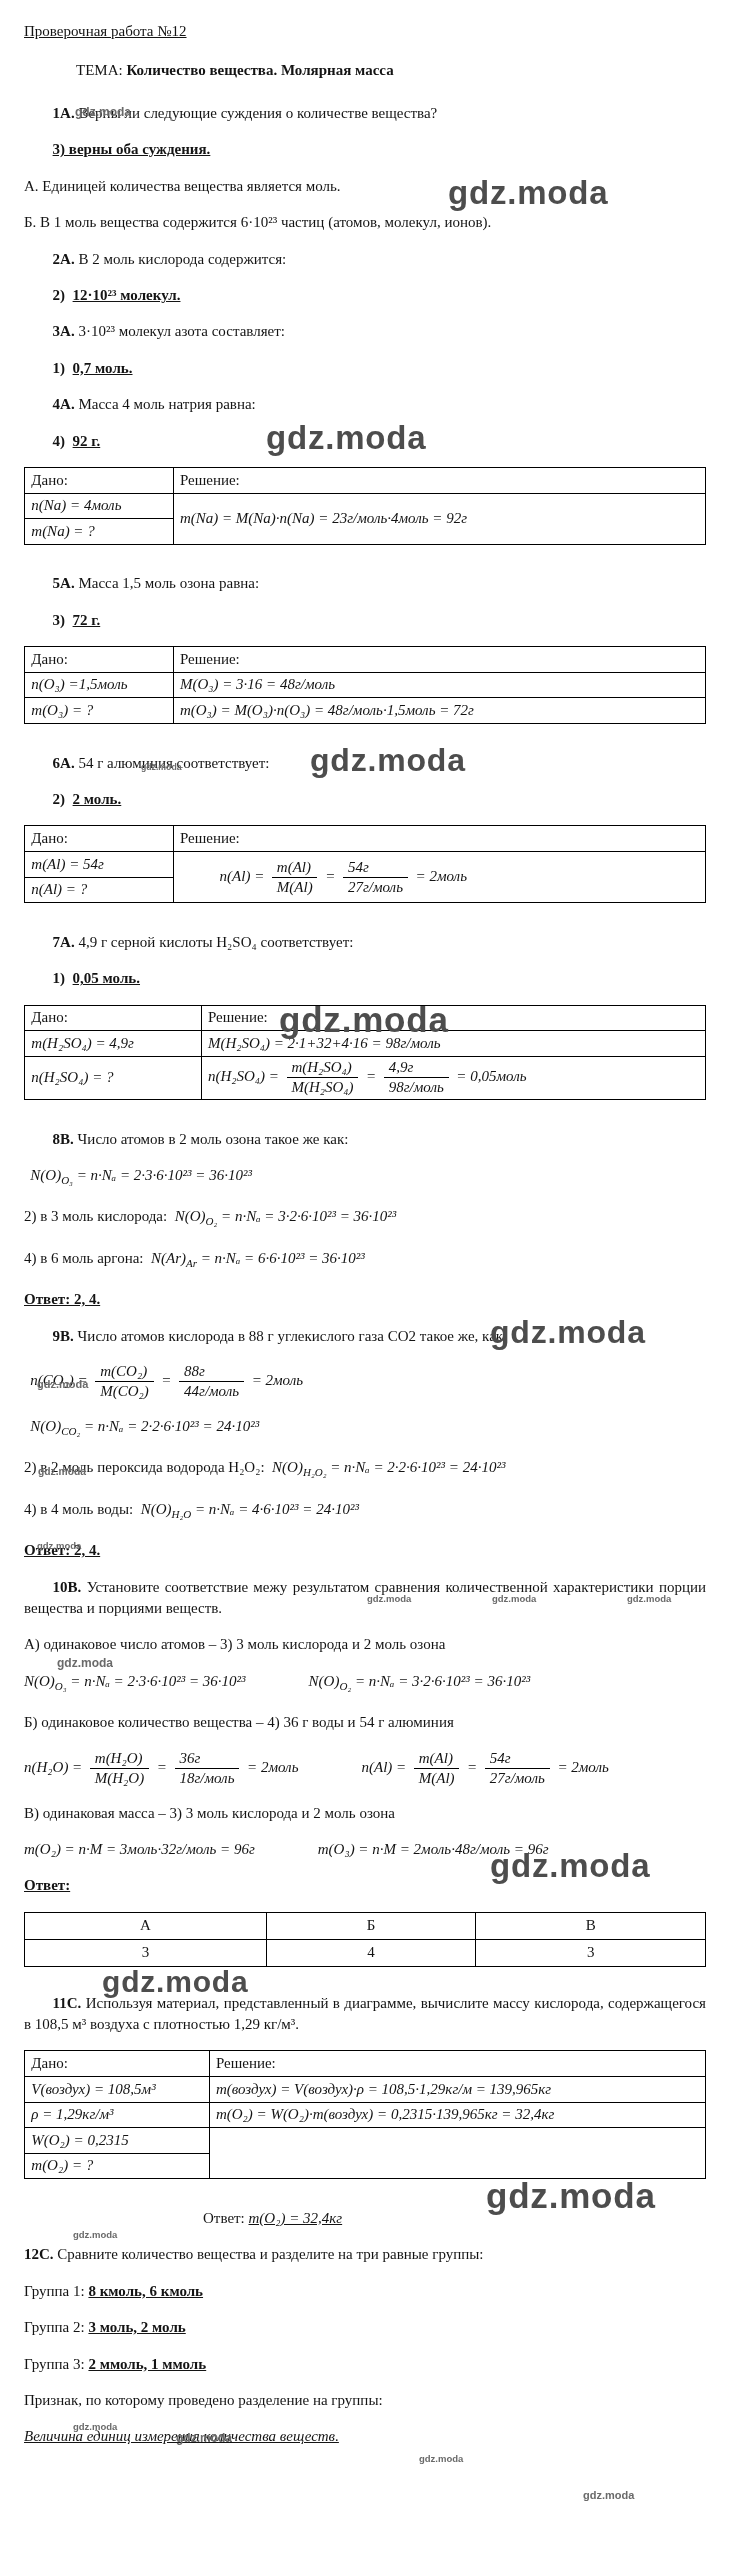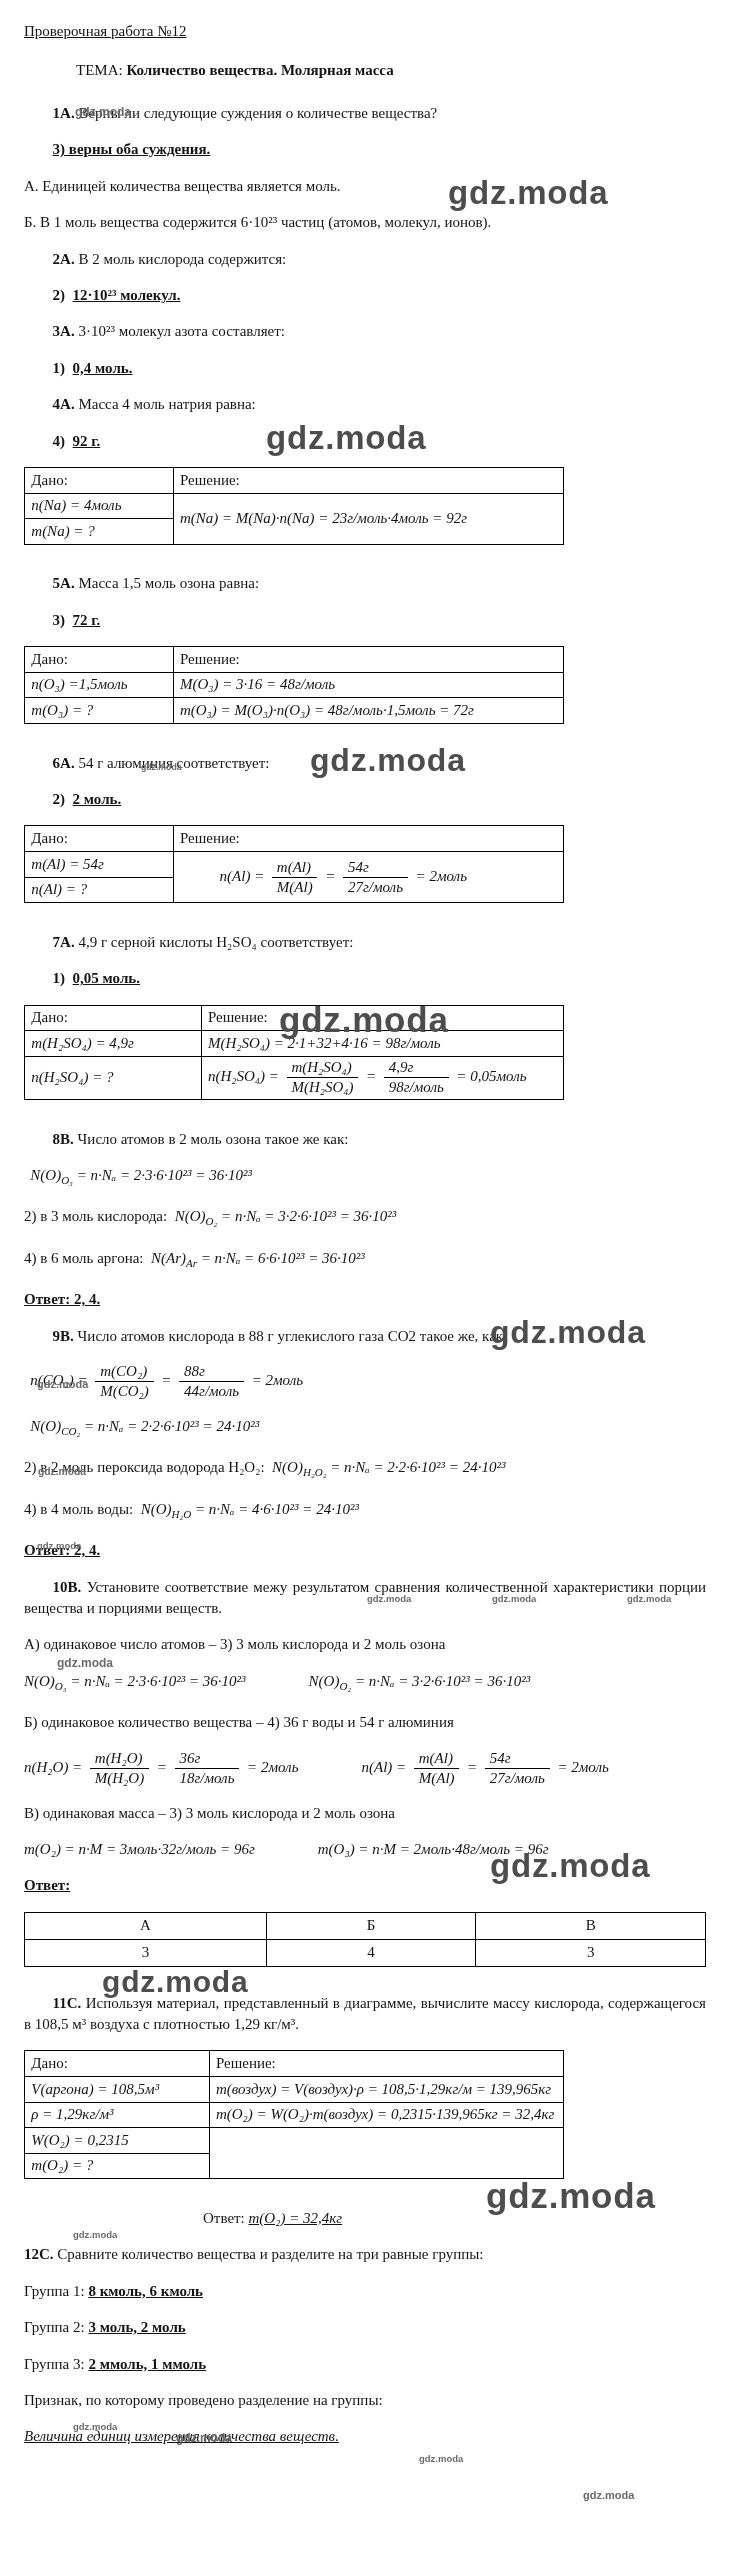--- a/index.html
+++ b/index.html
@@ -10,21 +10,21 @@
   }
   p{margin:0 0 15px 0}
   .ind{padding-left:28.6px}
   .u{text-decoration:underline}
   .fm{font-style:italic}
   sub{font-size:11px;}
   .title{margin-bottom:17.5px}
   .theme{padding-left:52px;margin-bottom:22px}
   .gap-top{margin-top:8px}
 
-  table.dt{border-collapse:collapse;width:540px;margin:3.2px 0 28.6px 0}
+  table.dt{border-collapse:collapse;width:682px;margin:3.2px 0 28.6px 0}
   table.dt td{border:0.8px solid #000;padding:1.6px 6.3px;vertical-align:middle}
 
   .frac{display:inline-flex;flex-direction:column;vertical-align:middle;margin:0 4px}
   .frac .num{border-bottom:0.8px solid #000;padding:0 4.8px;line-height:19px}
   .frac .den{padding:0 4.8px;line-height:19px}
 
   .row2{display:flex;gap:63px;margin:0 0 15px 0;align-items:center}
 
   table.at{border-collapse:collapse;width:682px;text-align:center;margin:4.8px 0 25.4px 0}
   table.at td{border:0.8px solid #000;padding:2.4px}
@@ -68,21 +68,21 @@
 
   <p class="ind"><b>1А.</b> <span>Верны ли следующие суждения о количестве вещества?</span></p>
   <p class="ind"><b class="u">3) верны оба суждения.</b></p>
   <p><span>А. Единицей количества вещества является моль.</span></p>
   <p><span>Б. В 1 моль вещества содержится 6·10²³ частиц (атомов, молекул, ионов).</span></p>
 
   <p class="ind"><b>2А.</b> <span>В 2 моль кислорода содержится:</span></p>
   <p class="ind"><b>2)</b>&nbsp; <b class="u">12·10²³ молекул.</b></p>
 
   <p class="ind"><b>3А.</b> <span>3·10²³ молекул азота составляет:</span></p>
-  <p class="ind"><b>1)</b>&nbsp; <b class="u">0,4 моль.</b></p>
+  <p class="ind"><b>1)</b>&nbsp; <b class="u">0,7 моль.</b></p>
 
   <p class="ind"><b>4А.</b> <span>Масса 4 моль натрия равна:</span></p>
   <p class="ind"><b>4)</b>&nbsp; <b class="u">92 г.</b></p>
   <table class="dt">
     <tbody>
         <tr>
       <td style="width:135px">Дано:</td>
       <td>Решение:</td>
     </tr>
     <tr>
@@ -257,21 +257,21 @@
     </table>
 
   <p class="just"><b>11С.</b> <span>Используя материал, представленный в диаграмме, вычислите массу кислорода, содержащегося в 108,5 м³ воздуха с плотностью 1,29 кг/м³.</span></p>
   <table class="dt">
     <tbody>
         <tr>
       <td style="width:171px">Дано:</td>
       <td>Решение:</td>
     </tr>
     <tr>
-      <td class="fm">V(аргона) = 108,5м³</td>
+      <td class="fm">V(воздух) = 108,5м³</td>
       <td class="fm">m(воздух) = V(воздух)·ρ = 108,5·1,29кг/м = 139,965кг</td>
     </tr>
     <tr>
       <td class="fm">ρ = 1,29кг/м³</td>
       <td class="fm">m(O₂) = W(O₂)·m(воздух) = 0,2315·139,965кг = 32,4кг</td>
     </tr>
     <tr>
       <td class="fm">W(O₂) = 0,2315</td>
       <td rowspan="2"></td>
     </tr>

